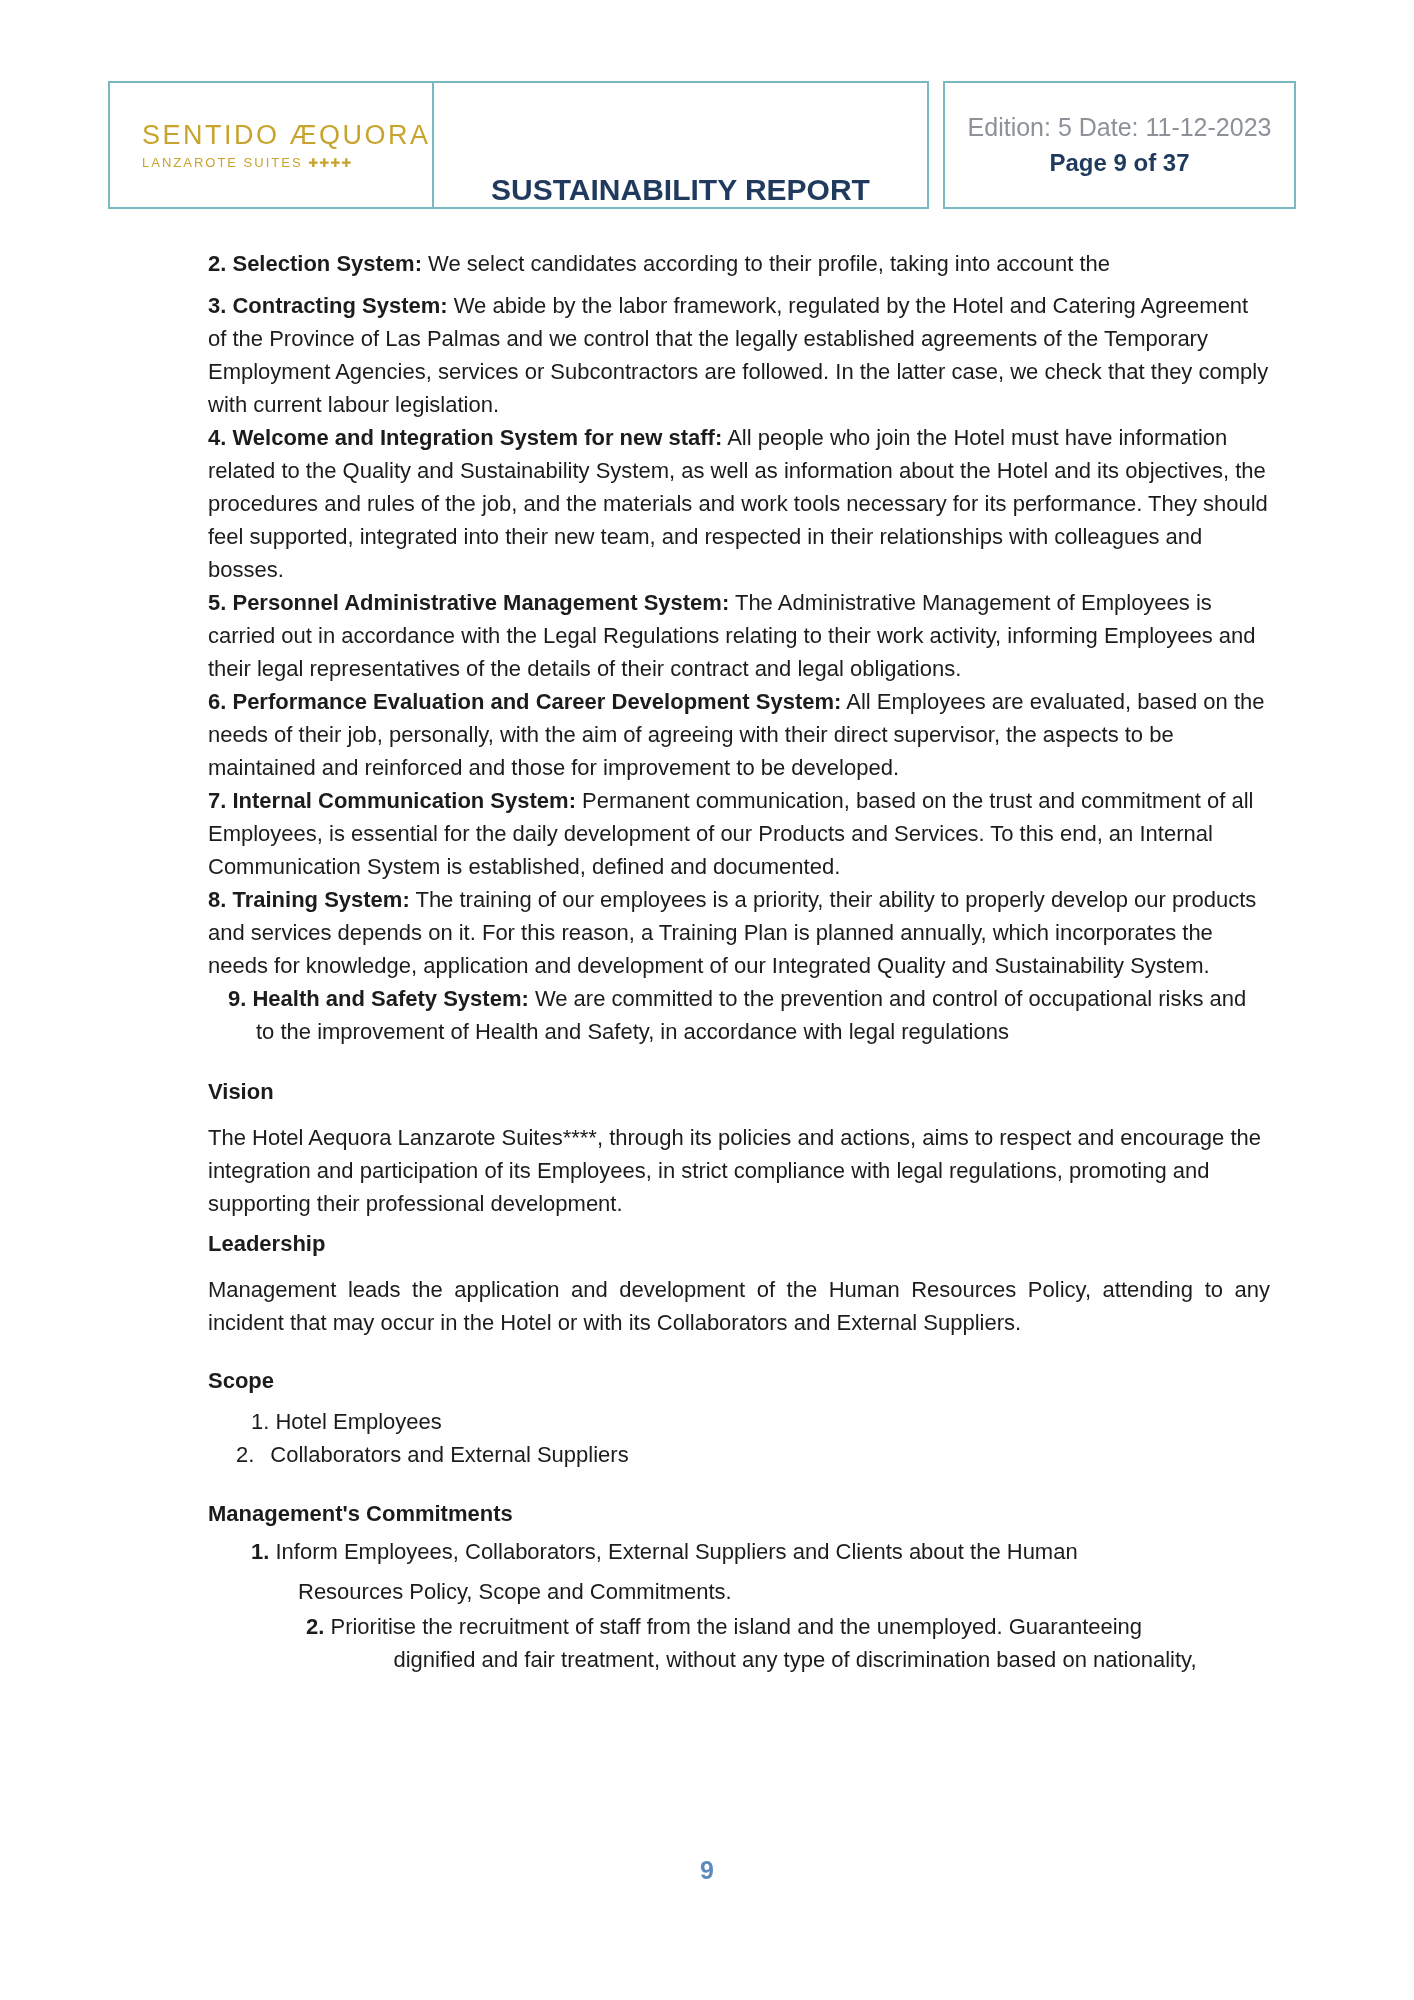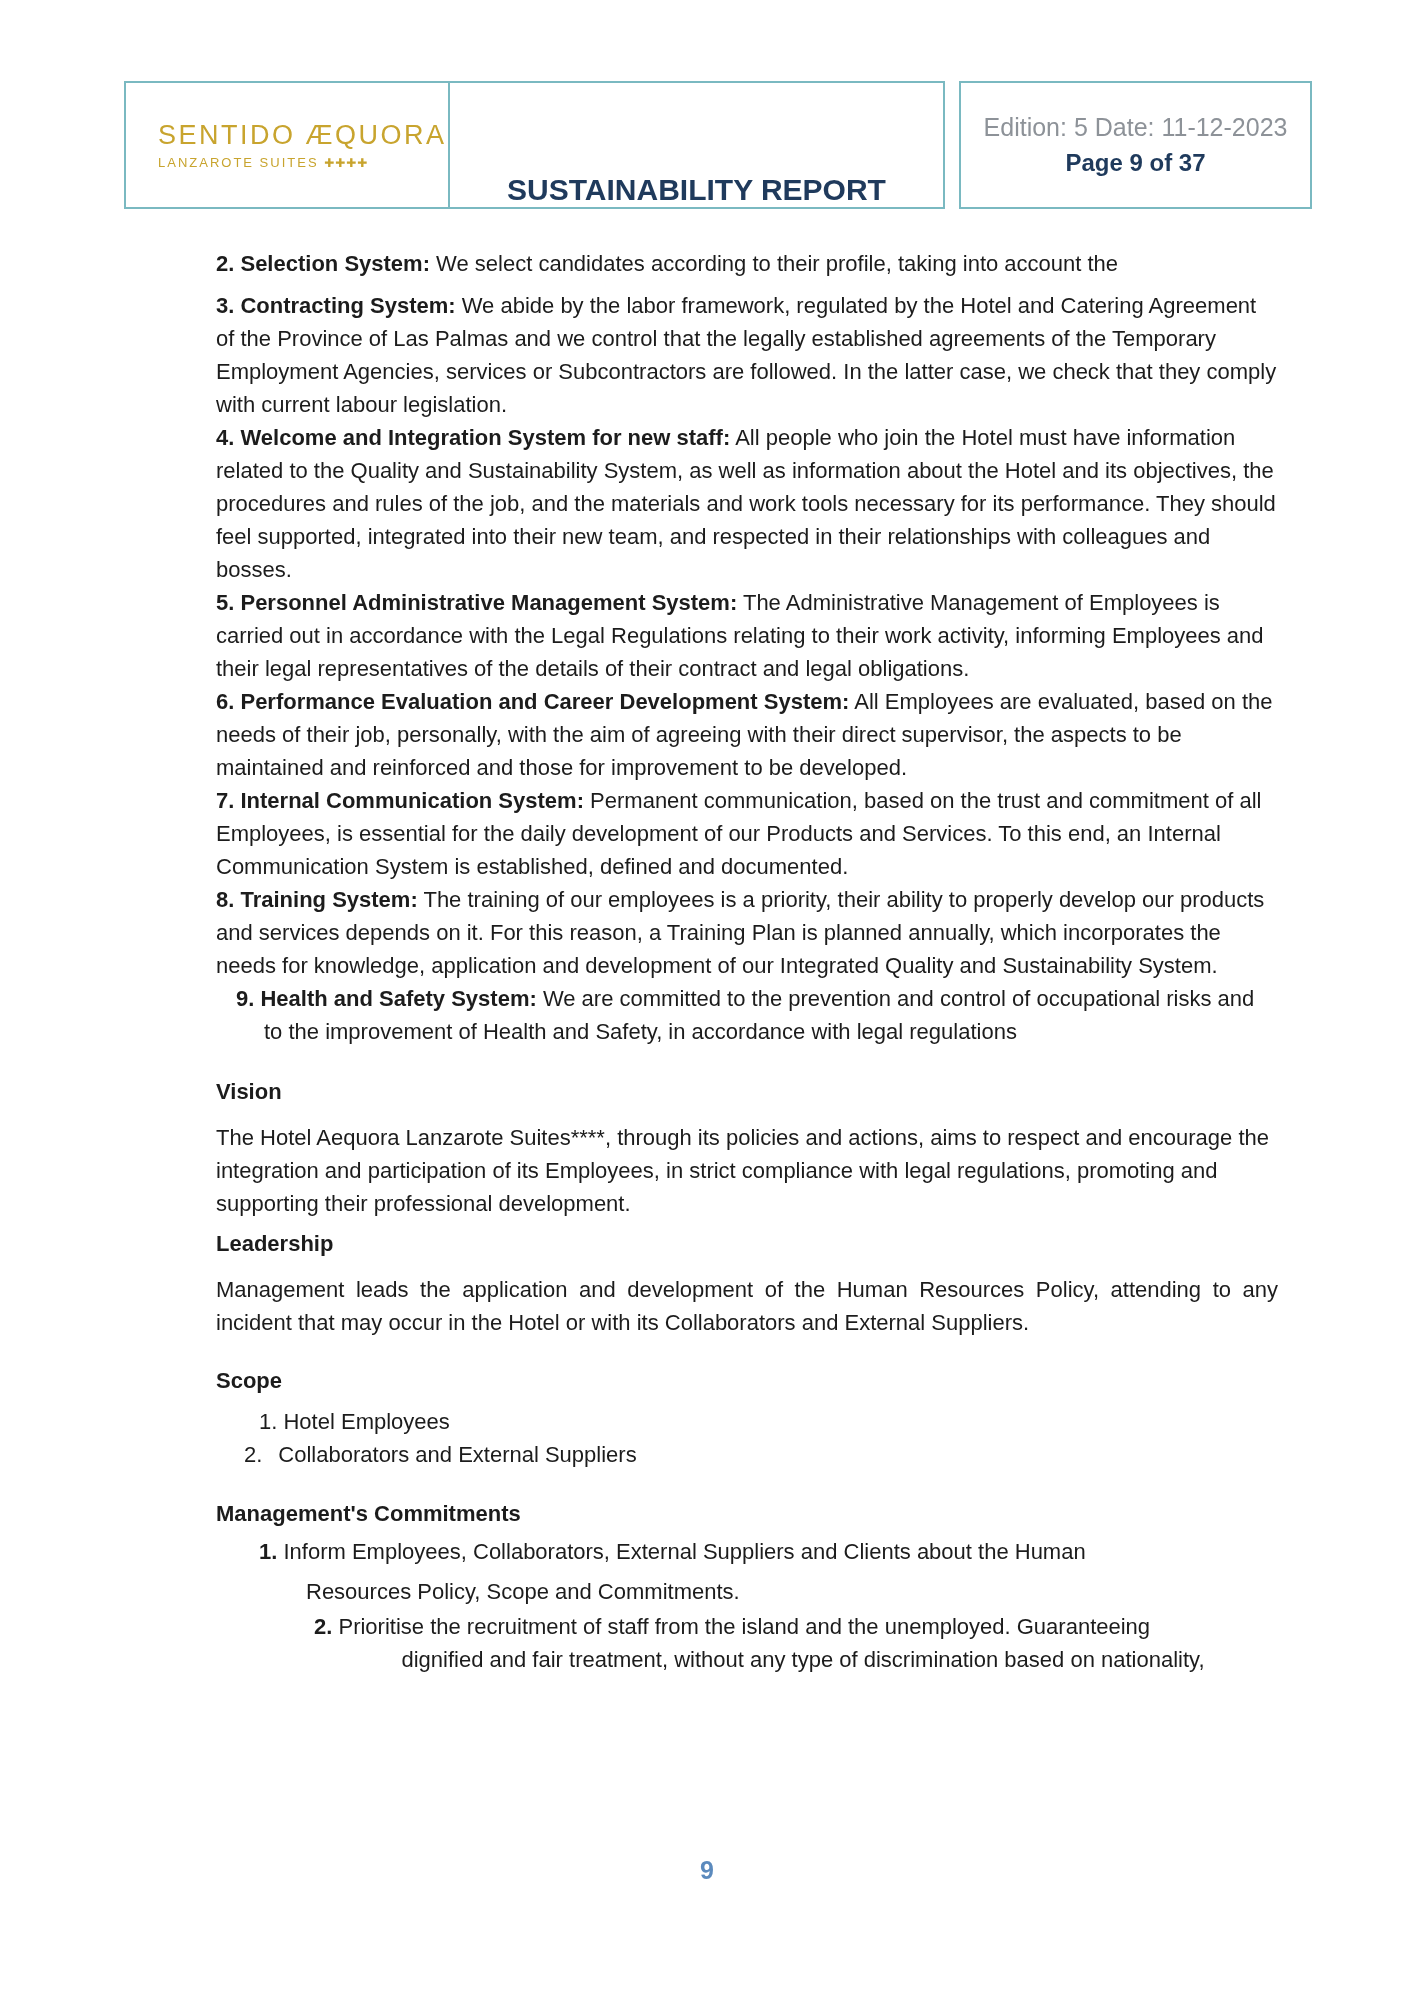--- a/index.html
+++ b/index.html
@@ -12,35 +12,35 @@
   }
   *{box-sizing:border-box;margin:0;padding:0;}
   html,body{background:#fff;}
   body{
     width:1414px;height:2000px;position:relative;
     font-family:"Liberation Sans",sans-serif;color:var(--ink);
   }
   .page{position:absolute;inset:0;background:#ffffff;}
 
   
-  .hdr{position:absolute;left:124px;top:81px;width:1188px;height:128px;display:flex;}
+  .hdr{position:absolute;left:108px;top:81px;width:1188px;height:128px;display:flex;}
   .hdr-main{display:flex;border:2px solid var(--teal);width:821px;height:128px;}
   .logo-cell{width:324px;border-right:2px solid var(--teal);display:flex;flex-direction:column;justify-content:center;padding-left:32px;}
   .logo-brand{font-size:27px;letter-spacing:2.5px;color:var(--gold);font-weight:400;white-space:nowrap;}
   .logo-sub{font-size:13px;letter-spacing:2px;color:var(--gold);margin-top:4px;white-space:nowrap;}
   .logo-sub .stars{letter-spacing:1px;font-size:12px;}
   .title-cell{flex:1;display:flex;align-items:flex-end;justify-content:center;}
   .hdr-title{font-size:30px;font-weight:bold;color:var(--navy);letter-spacing:0px;white-space:nowrap;}
   .hdr-gap{width:14px;}
   .hdr-page{flex:1;border:2px solid var(--teal);display:flex;flex-direction:column;align-items:center;justify-content:center;}
   .hdr-edition{font-size:25px;color:var(--gray);white-space:nowrap;}
   .hdr-pageno{font-size:24px;font-weight:bold;color:var(--navy);margin-top:7px;white-space:nowrap;}
 
   
-  .doc{position:absolute;left:216px;top:247px;width:1062px;font-size:22px;line-height:33px;color:var(--ink);}
+  .doc{position:absolute;left:208px;top:247px;width:1062px;font-size:22px;line-height:33px;color:var(--ink);}
   .doc b{font-weight:bold;}
   .p-sys{margin:0;}
   .p-first{margin-bottom:9px;}
   .p-nine{margin-left:20px;padding-left:28px;text-indent:-28px;margin-bottom:27px;}
   .h-sec{font-weight:bold;font-size:22px;}
   .h-vision{margin:0 0 13px 0;}
   .p-vision{margin-bottom:7px;}
   .h-leader{margin:6px 0 13px 0;}
   .p-leader{text-align:justify;margin-bottom:25px;}
   .h-scope{margin:0 0 8px 0;}

